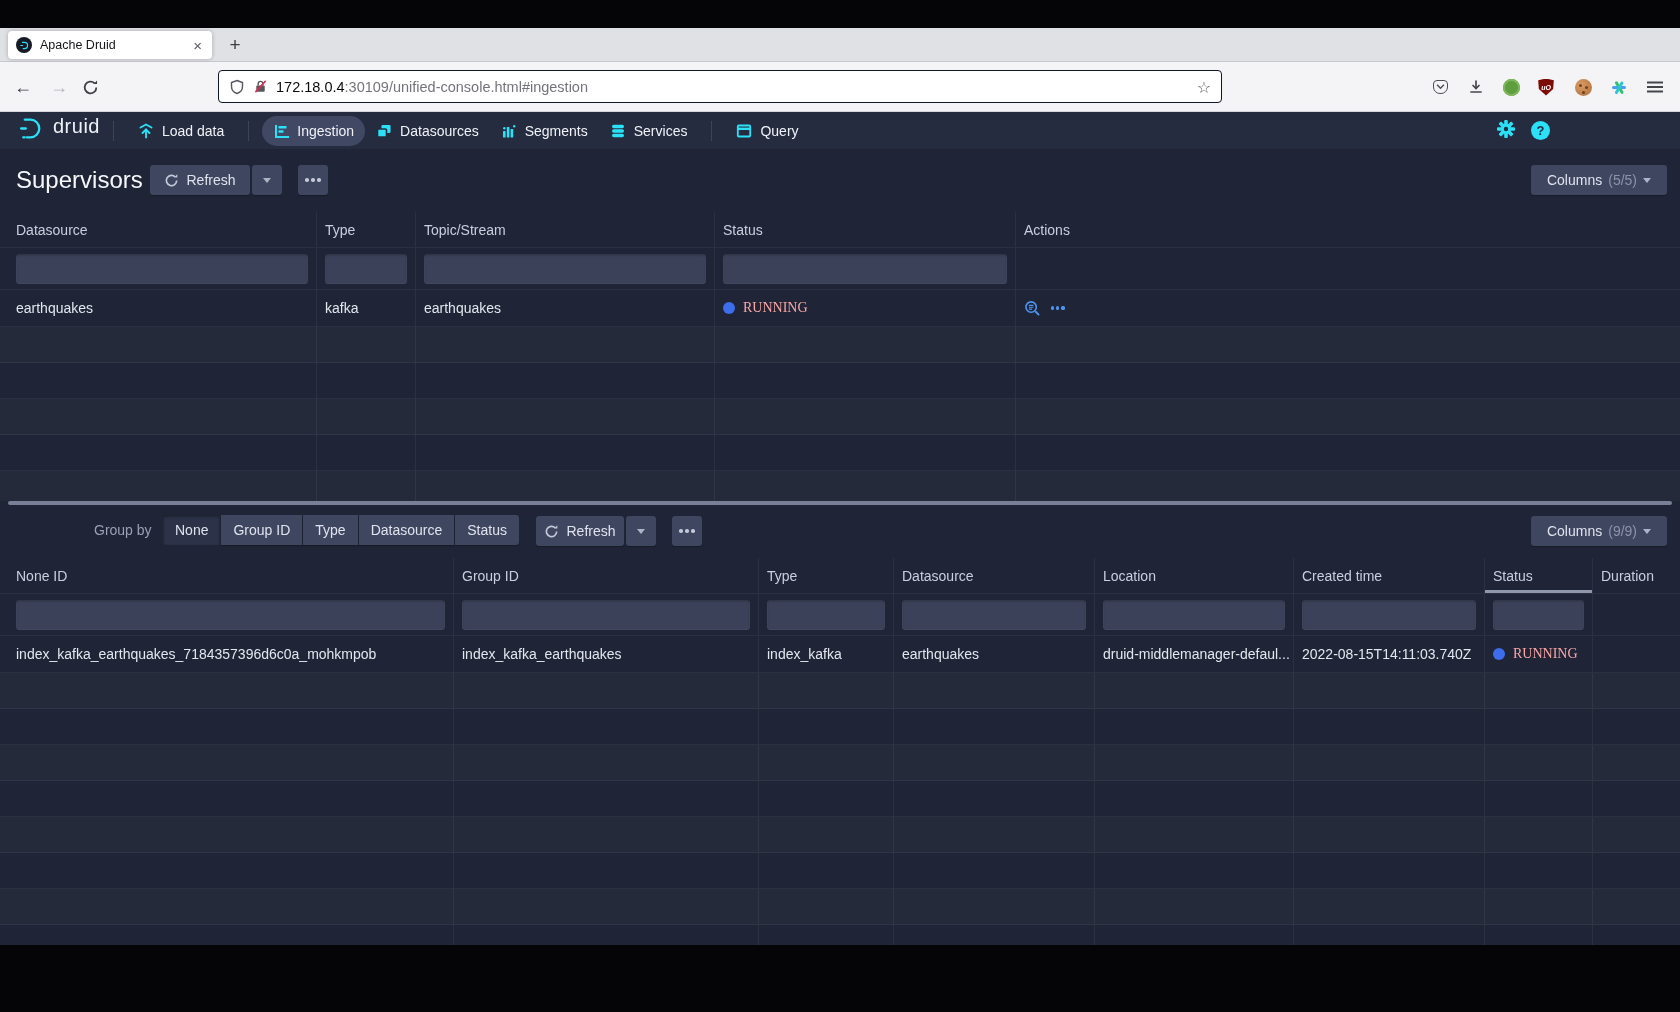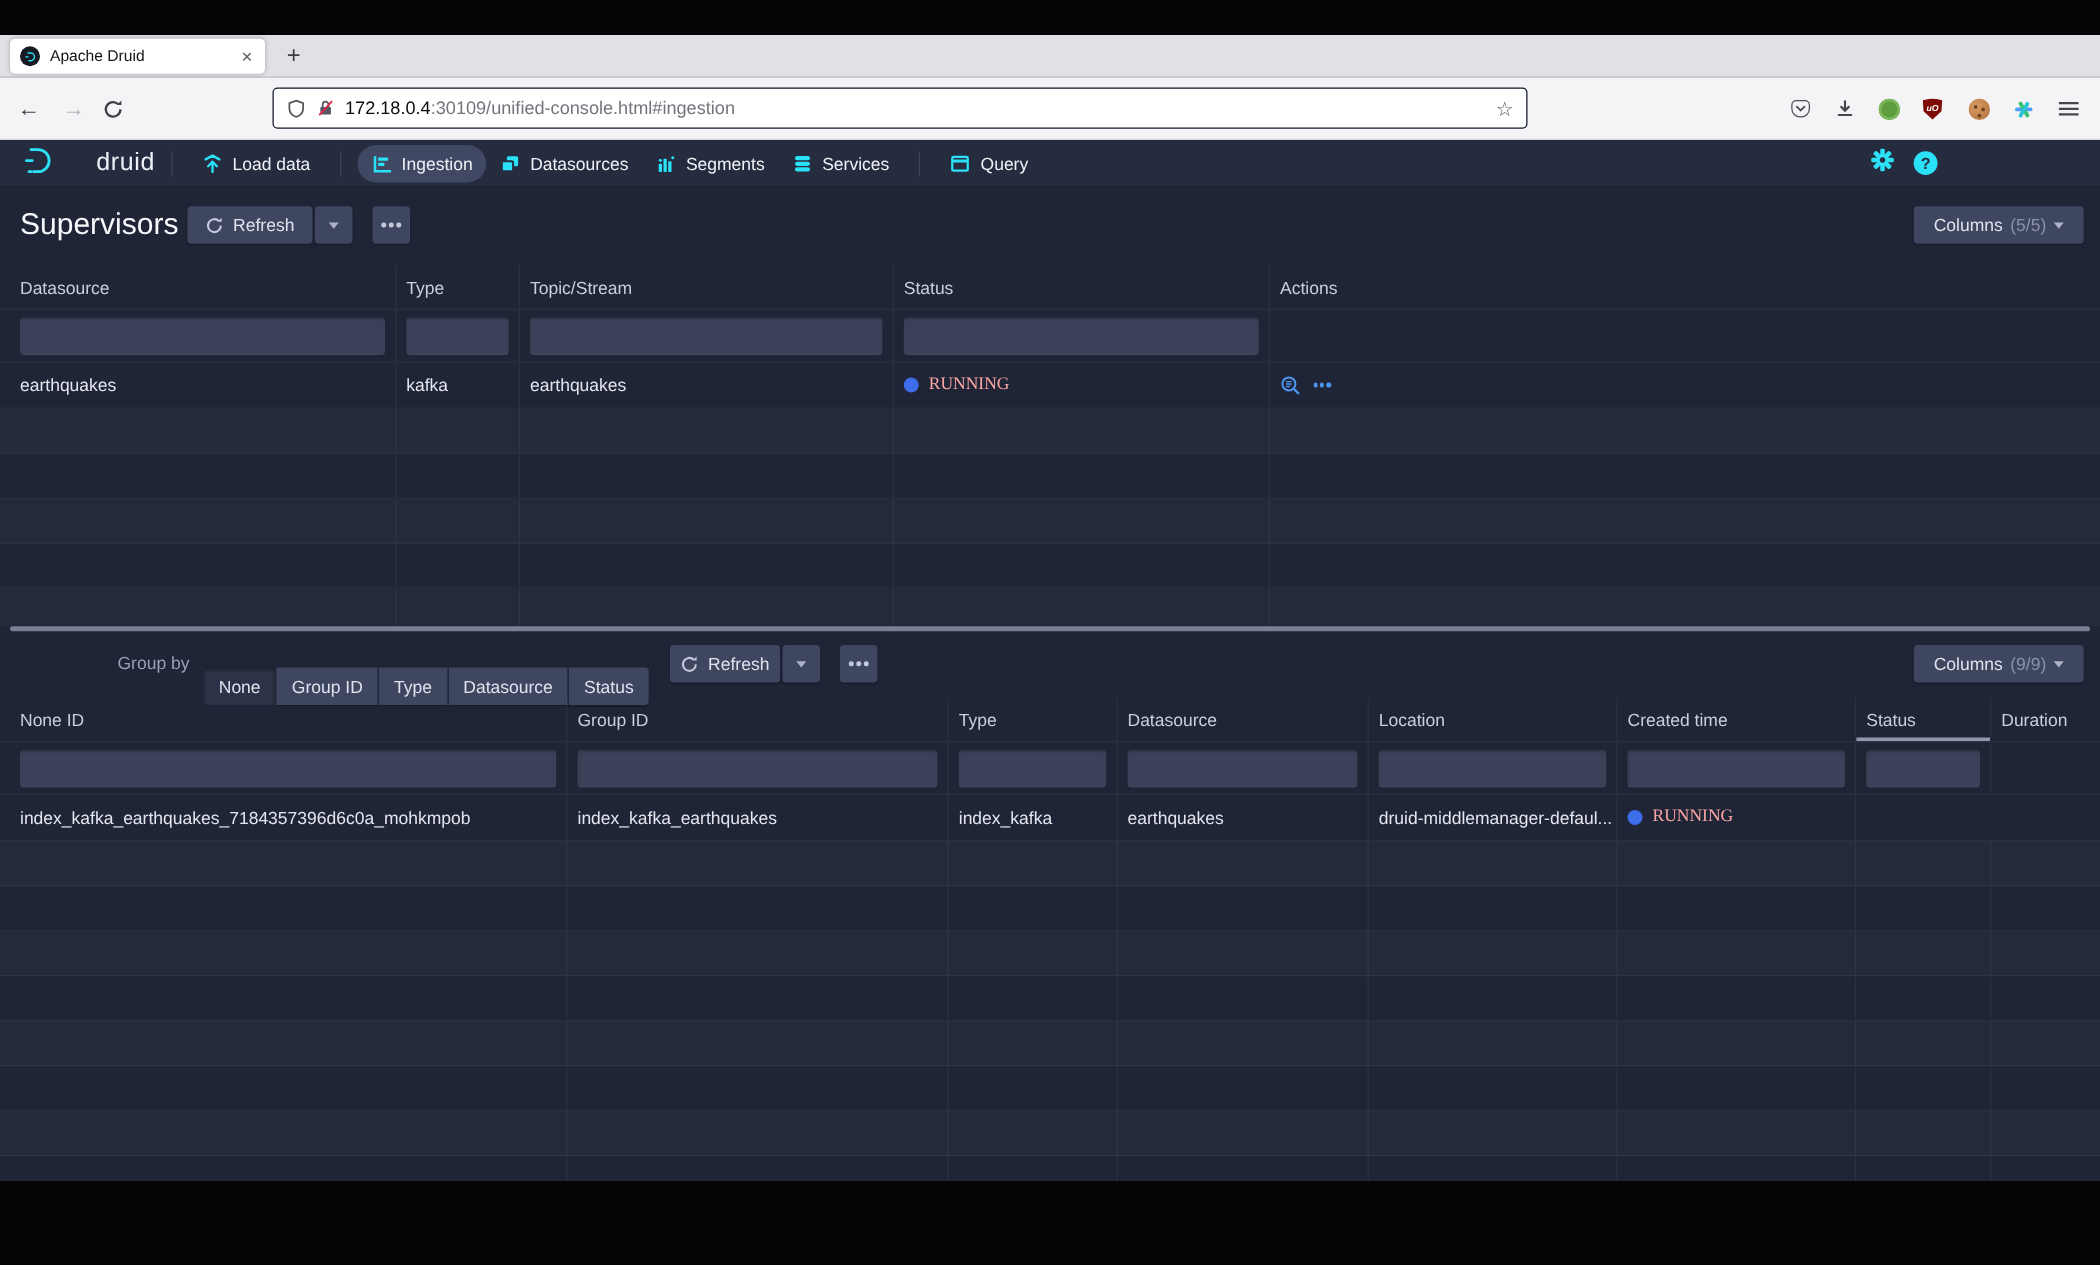--- a/index.html
+++ b/index.html
@@ -47,21 +47,21 @@
   .ublk i { width:17px; height:17px; background:#7d0b06; clip-path:polygon(50% 100%, 8% 62%, 4% 10%, 50% 0%, 96% 10%, 92% 62%);
     color:#fff; font-size:7px; font-weight:bold; display:flex; align-items:center; justify-content:center; }
   .cookie i { position:relative; width:17px; height:17px; border-radius:50%; background:radial-gradient(circle at 35% 35%, #d99a63, #b06f3c); }
   .cookie i:before { content:""; position:absolute; left:4px; top:5px; width:3px; height:3px; border-radius:50%; background:#6f4322; box-shadow:6px 2px 0 #6f4322, 3px 7px 0 #6f4322; }
   .aster { position:absolute; } .aster i { position:relative; width:16px; height:16px; display:block; }
   .aster b { position:absolute; left:1px; top:6.5px; width:14px; height:3.4px; border-radius:2px; display:block; }
   .aster b:nth-child(1){ background:#4a9df8; } .aster b:nth-child(2){ background:#35c26e; transform:rotate(60deg);} .aster b:nth-child(3){ background:#2cc4d4; transform:rotate(120deg);}
 
   
   .druidbar { position:absolute; left:0; top:112px; width:1680px; height:37px; background:#262c40; display:flex; align-items:center; }
-  .brand { display:flex; align-items:center; margin-left:18px;gap:24px; }
+  .brand { display:flex; align-items:flex-start; margin-left:18px; }
   .brand-text { color:#eef1f7; font-size:20px; margin-left:8px; letter-spacing:.5px; }
   .nav-div { width:1px; height:20px; background:#3c4459; margin:0 13px; }
   .nav-item { display:flex; align-items:center; gap:8px; color:#f0f2f7; font-size:14px; padding:0 11px; height:30px; border-radius:15px; }
   .nav-item.active { background:#414864; }
   .nicon { display:flex; align-items:center; color:var(--cyan); }
   .druid-right { position:absolute; right:130px; display:flex; align-items:center; gap:15px; }
   .help-circle { width:19px; height:19px; border-radius:50%; background:var(--cyan); color:#262c40; font-weight:bold; font-size:13px; display:flex; align-items:center; justify-content:center; }
 
   
   .content { position:absolute; left:0; top:149px; width:1680px; height:796px; background:#1f2536; color:#e3e6ef; }
@@ -393,21 +393,21 @@
           <div class="cell"></div>
           <div class="cell"></div>
           <div class="cell"></div>
           <div class="cell"></div>
         </div>
       </div>
 
     <div class="resize-handle"></div>
 
     <div class="groupby" style="top:373px;">Group by</div>
-    <div class="seg" style="left:163px; top:385px;">
+    <div class="seg" style="left:163px; top:366px;">
       <div class="btn sbtn active">None</div>
       <div class="btn sbtn">Group ID</div>
       <div class="btn sbtn">Type</div>
       <div class="btn sbtn">Datasource</div>
       <div class="btn sbtn">Status</div>
     </div>
     <div class="btn" style="left:536px; top:367px; width:88px;">
       <span class="bicon">
         <svg width="15" height="15" viewBox="0 0 16 16">
             <path d="M13.5 8a5.5 5.5 0 1 1-1.6-3.9" fill="none" stroke="currentColor" stroke-width="1.8"></path>
@@ -482,20 +482,21 @@
             <input class="filter-input" style="">
           </div>
         <div class="cell"></div>
       </div>
       <div class="trow tdata task-grid">
         <div class="cell">index_kafka_earthquakes_7184357396d6c0a_mohkmpob</div>
         <div class="cell">index_kafka_earthquakes</div>
         <div class="cell">index_kafka</div>
         <div class="cell">earthquakes</div>
         <div class="cell">druid-middlemanager-defaul...</div>
+        <div class="cell">2022-08-15T14:11:03.740Z</div>
         <div class="cell">
           <span class="dot"></span>
           <span class="status-text">RUNNING</span>
         </div>
         <div class="cell"></div>
       </div>
     <div class="trow filler task-grid stripe">
           <div class="cell"></div>
           <div class="cell"></div>
           <div class="cell"></div>

